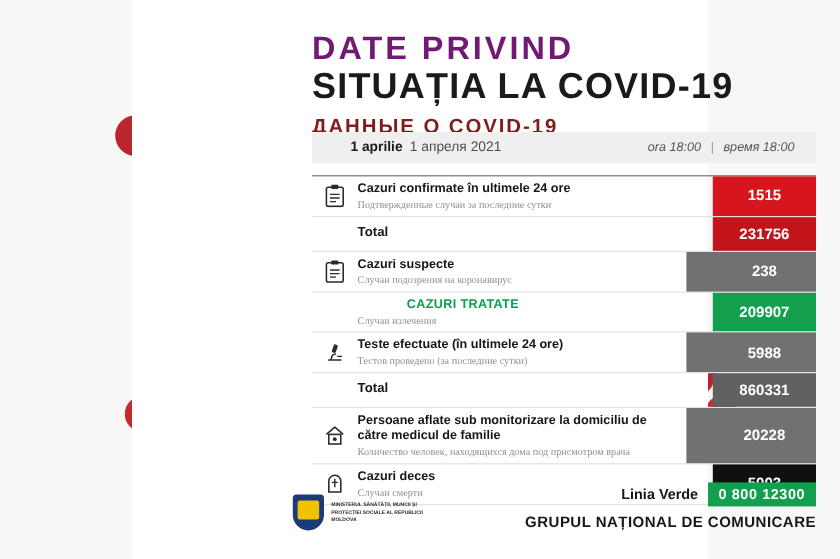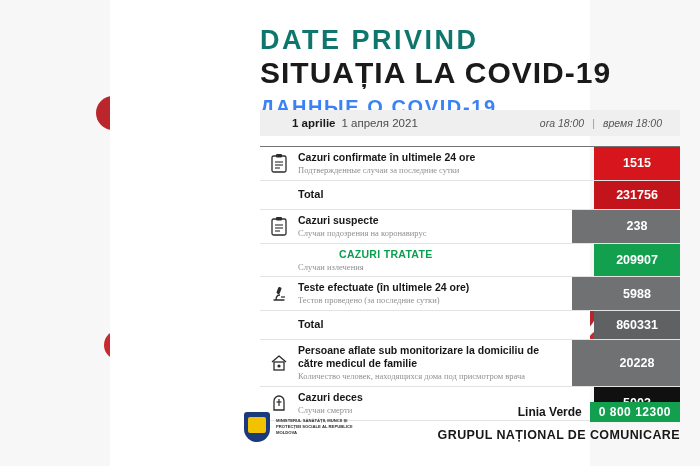--- a/index.html
+++ b/index.html
@@ -23,29 +23,29 @@
   .virus.v4{left:498px;top:6px;width:34px;height:34px;background:#a8121a;}
   .virus.v5{left:520px;top:38px;width:52px;height:52px;background:#c4161c;}
   .virus.v6{left:560px;top:14px;width:26px;height:26px;background:#8d0f14;}
   .virus.v7{left:124px;top:288px;width:46px;height:46px;background:#b5141a;}
   .virus.v8{left:104px;top:330px;width:30px;height:30px;background:#c4161c;}
   .virus.v9{left:556px;top:292px;width:40px;height:40px;background:#b0131a;}
   .virus.v10{left:588px;top:330px;width:26px;height:26px;background:#c4161c;}
 
   .header{position:absolute;left:150px;top:26px;width:420px;}
   .title-1{
-    font-size:27px;letter-spacing:2.5px;color:#0f766e;font-weight:bold;
+    font-size:27px;letter-spacing:2.5px;color:#701a75;font-weight:bold;
     line-height:1.05;
   }
   .title-2{
     font-size:30px;letter-spacing:1px;color:#1a1a1a;font-weight:bold;
     line-height:1.15;margin-top:2px;
   }
   .title-3{
-    font-size:20px;letter-spacing:1.6px;color:#3b82f6;font-weight:bold;
+    font-size:17px;letter-spacing:1.6px;color:#7f1d1d;font-weight:bold;
     margin-top:5px;
   }
   .datebar{
     position:absolute;left:150px;top:110px;width:420px;height:26px;
     background:#efefef;display:flex;align-items:center;
   }
   .datebar .d1{font-size:11.5px;font-weight:bold;color:#1a1a1a;padding-left:32px;}
   .datebar .d2{font-size:11.5px;color:#4d4d4d;padding-left:6px;}
   .datebar .sep{flex:1;}
   .datebar .t1{font-size:10.5px;color:#555;font-style:italic;}

